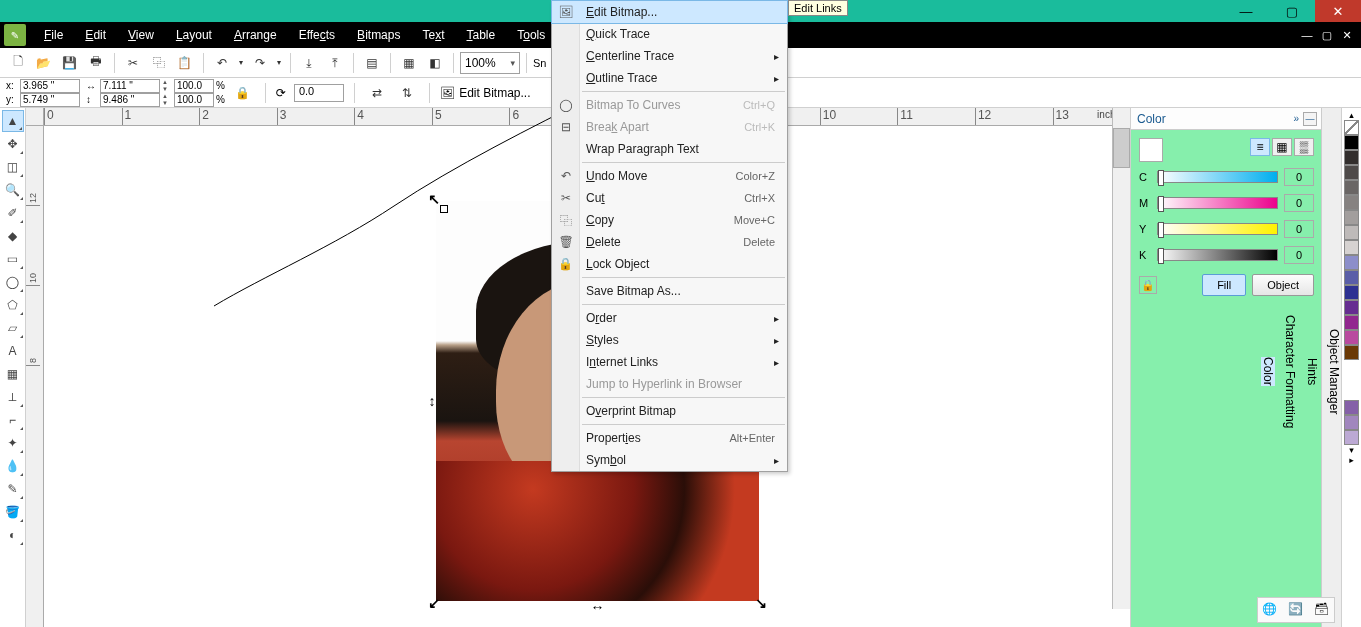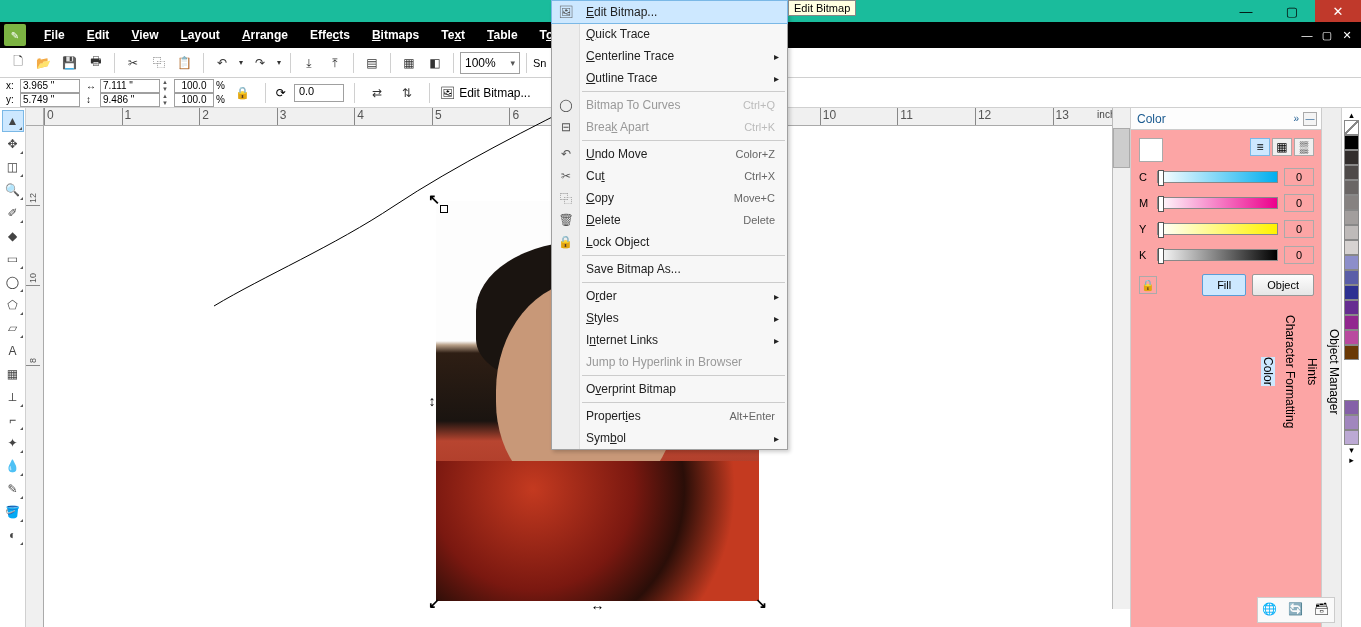--- a/index.html
+++ b/index.html
@@ -6,41 +6,41 @@
 body { width: 1361px; height: 627px; overflow: hidden; background: #fff; position: relative; }
 
 
 .titlebar { height: 22px; background: #1abc9c; display: flex; justify-content: flex-end; align-items: stretch; }
 .win-btn { width: 46px; display: flex; align-items: center; justify-content: center; color: #000; font-size: 13px; }
 .win-close { background: #c0392b; color: #fff; }
 
 
 .menubar { height: 26px; background: #000; display: flex; align-items: center; padding-left: 4px; gap: 2px; }
 .app-icon { width: 22px; height: 22px; background: #7cb342; border-radius: 2px; margin-right: 6px; display:flex;align-items:center;justify-content:center;color:#fff;font-size:10px;}
-.menu-item { color: #fff; padding: 4px 10px; font-weight: bold; }
+.menu-item { color: #fff; padding: 4px 10px; }
 .menu-item u { text-decoration: underline; }
 .menubar-right { margin-left: auto; display: flex; gap: 4px; padding-right: 6px;}
 .menubar-right span { color:#fff; font-size:11px; width:16px; text-align:center;}
 
 
 .toolbar { height: 30px; background: #fff; border-bottom: 1px solid #d0d0d0; display: flex; align-items: center; padding: 0 6px; gap: 2px; }
 .tb-btn { width: 24px; height: 24px; display: flex; align-items: center; justify-content: center; color: #333; border-radius: 2px;}
 .tb-sep { width: 1px; height: 20px; background: #d0d0d0; margin: 0 4px; }
 .tb-combo { height: 22px; border: 1px solid #a0a0a0; padding: 1px 4px; min-width: 60px; display: flex; align-items: center; justify-content: space-between; background:#fff;}
 .tb-combo::after { content: "▾"; font-size: 9px; margin-left: 4px; color:#555;}
 
 
 .propbar { height: 30px; background: #fff; border-bottom: 1px solid #d0d0d0; display:flex; align-items:center; padding:0 6px; gap:6px;}
 .spin-group { display:flex; flex-direction:column; gap:0;}
 .spin-row { display:flex; align-items:center; gap:2px;}
 .spin-label { font-size:10px; width:12px;}
 .spin-input { width:60px; height:14px; border:1px solid #a0a0a0; font-size:10px; padding:0 2px; background:#fff;}
 .spin-arrows { display:flex; flex-direction:column;}
 .spin-arrows span{font-size:6px;line-height:7px;color:#555;}
-.pct-input { width:40px; height:14px; border:1px solid #a0a0a0; font-size:10px; padding:0 2px; background:#fff;text-align:center;}
+.pct-input { width:40px; height:14px; border:1px solid #a0a0a0; font-size:10px; padding:0 2px; background:#fff;}
 .rot-input { width:50px; height:18px; border:1px solid #a0a0a0; font-size:11px; padding:0 4px; background:#fff; margin-left:2px;}
 .edit-bitmap-btn { display:flex; align-items:center; gap:4px; font-size:11px;}
 
 
 .toolbox { position: absolute; left: 0; top: 108px; width: 26px; bottom: 0; background: #fff; border-right: 1px solid #d0d0d0; display:flex; flex-direction:column; align-items:center; padding-top:2px; gap:1px;}
 .tool-btn { width:22px; height:22px; display:flex; align-items:center; justify-content:center; color:#444; position:relative;}
 .tool-btn.sel { background:#cde8ff; border:1px solid #7ab8e6;}
 .tool-flyout::after { content:""; position:absolute; right:1px; bottom:1px; width:0;height:0;border-left:3px solid transparent;border-bottom:3px solid #555;}
 
 
@@ -83,21 +83,21 @@
 
 .tooltip { position:absolute; left:788px; top:0; background:#ffffe1; border:1px solid #888; padding:1px 5px; font-size:11px; z-index:101;}
 
 
 .color-strip { position:absolute; right:0; top:108px; width:20px; bottom:0; background:#fff; border-left:1px solid #d0d0d0; display:flex; flex-direction:column; align-items:center; padding-top:2px; gap:0;}
 .swatch { width:15px; height:15px; border:1px solid #888;}
 .no-fill { position:relative;}
 .no-fill::after{content:"";position:absolute;inset:0;background:linear-gradient(to top left, transparent 45%, #888 45%, #888 55%, transparent 55%);}
 
 
-.dockers { position:absolute; right:20px; top:108px; width:211px; bottom:0; background:#fca5a5; border-left:1px solid #d0d0d0;}
+.dockers { position:absolute; right:20px; top:108px; width:211px; bottom:0; background:#86efac; border-left:1px solid #d0d0d0;}
 .docker-tabs { position:absolute; right:0; top:0; bottom:0; width:20px; background:#eee; border-left:1px solid #ccc; display:flex; flex-direction:column; align-items:center; gap:8px; padding-top:8px; font-size:10px; writing-mode:vertical-rl;}
 .docker-head { height:22px; border-bottom:1px solid #ccc; display:flex; align-items:center; padding:0 6px; color:#1a5a90; gap:4px; background:#fdfdfd;}
 .docker-head span.spacer{margin-left:auto;}
 .docker-head .hd-btn{width:14px;height:14px;border:1px solid #aaa;font-size:9px;display:flex;align-items:center;justify-content:center;background:#f4f4f4;}
 .docker-body { padding:8px; width:191px;}
 .swatch-large { width:24px;height:24px; border:1px solid #aaa; background:#fff; margin-bottom:6px;}
 .tab-btns { display:flex; gap:2px; margin-bottom:6px; justify-content:flex-end;}
 .tab-btns div{width:20px;height:18px;border:1px solid #aaa; background:#f0f0f0; display:flex;align-items:center;justify-content:center;}
 .tab-btns div.active{background:#cde8ff;border-color:#7ab8e6;}
 .model-combo{width:100%;height:20px;border:1px solid #aaa;padding:0 4px;display:flex;align-items:center;justify-content:space-between;margin-bottom:10px;}
@@ -326,20 +326,23 @@
   <div class="cm-item disabled">
       <span class="cm-icon">◯</span>
       <span>Bitmap To Curves</span>
       <span class="shortcut">Ctrl+Q</span>
     </div>
   <div class="cm-item disabled">
       <span class="cm-icon">⊟</span>
       <span>Brea<u>k</u> Apart</span>
       <span class="shortcut">Ctrl+K</span>
     </div>
+  <div class="cm-item">
+      <span>Wrap Paragraph Text</span>
+    </div>
   <div class="cm-sep"></div>
   <div class="cm-item">
       <span class="cm-icon">↶</span>
       <span><u>U</u>ndo Move</span>
       <span class="shortcut">Color+Z</span>
     </div>
   <div class="cm-item">
       <span class="cm-icon">✂</span>
       <span>Cu<u>t</u></span>
       <span class="shortcut">Ctrl+X</span>
@@ -386,21 +389,21 @@
   <div class="cm-item">
       <span>Propert<u>i</u>es</span>
       <span class="shortcut">Alt+Enter</span>
     </div>
   <div class="cm-item">
       <span>Sym<u>b</u>ol</span>
       <span class="arrow">▸</span>
     </div>
 </div>
 
-<div class="tooltip">Edit Bitmap</div>
+<div class="tooltip">Edit Links</div>
 
 <div class="dockers">
   <div class="docker-head">
     <span>Color</span>
     <span class="spacer"></span>
     <span style="font-size:10px;">»</span>
     <div class="hd-btn">—</div>
     <div class="hd-btn" style="border-color:#c33;color:#c33;">✕</div>
   </div>
   <div class="docker-body">

